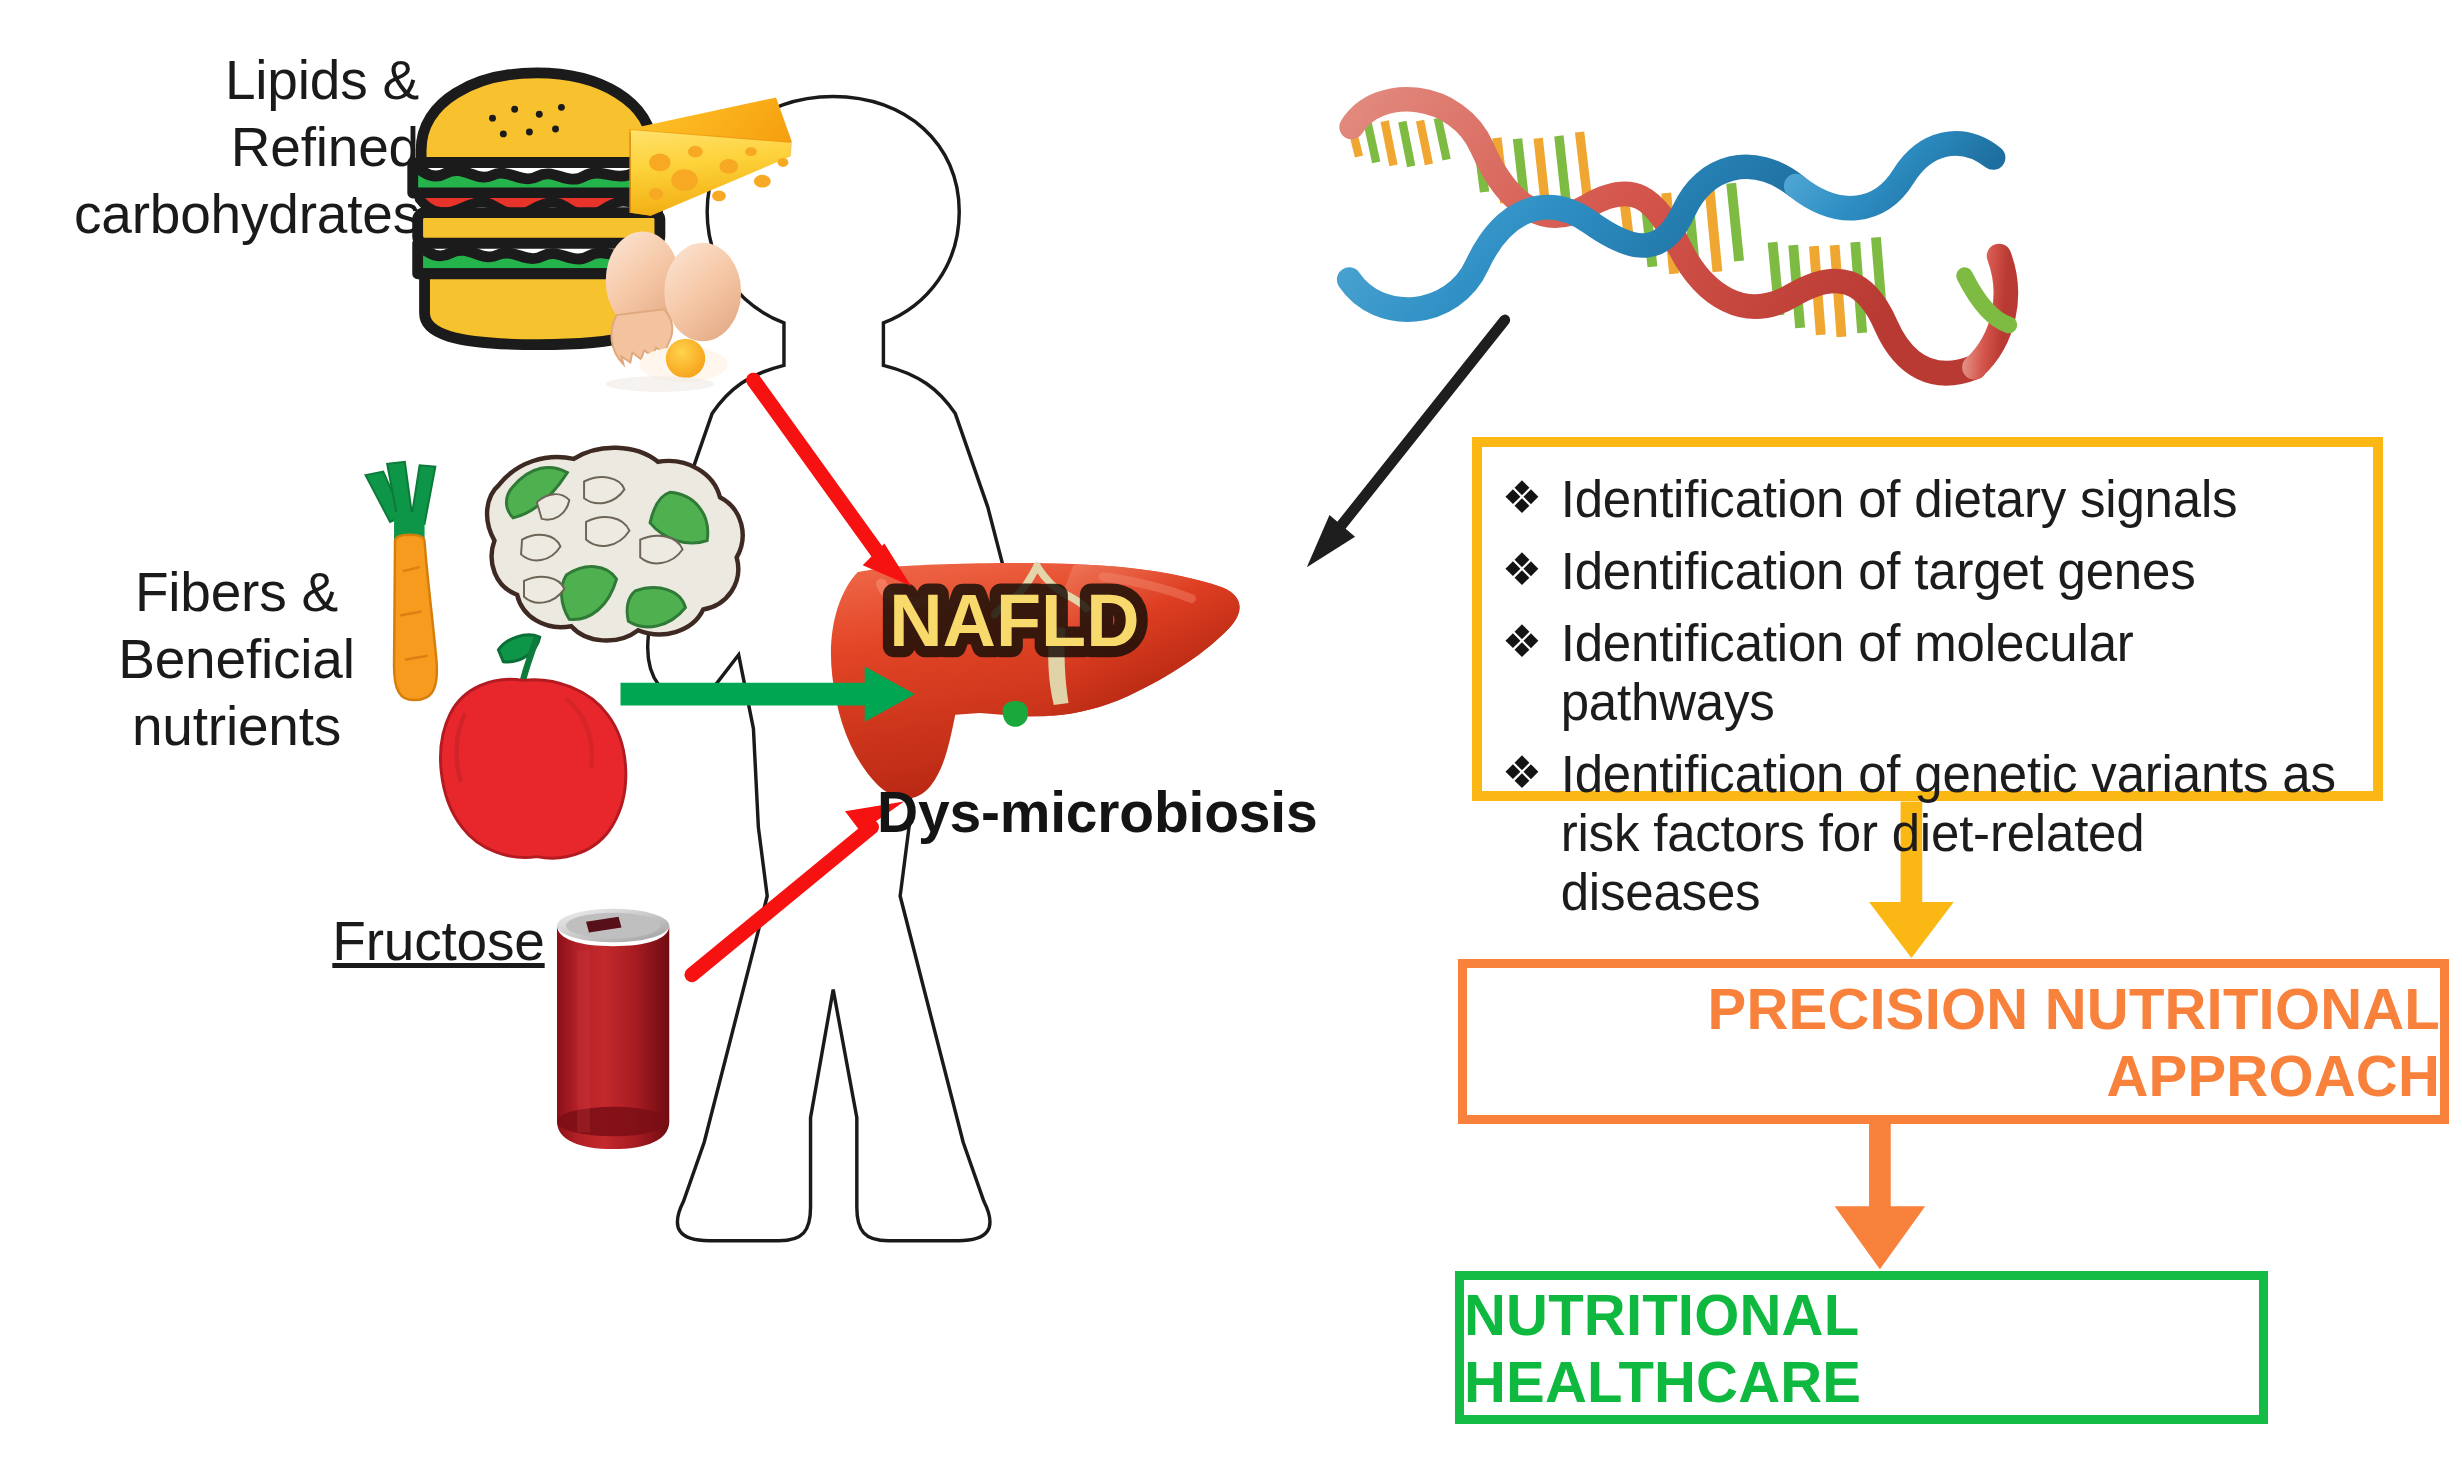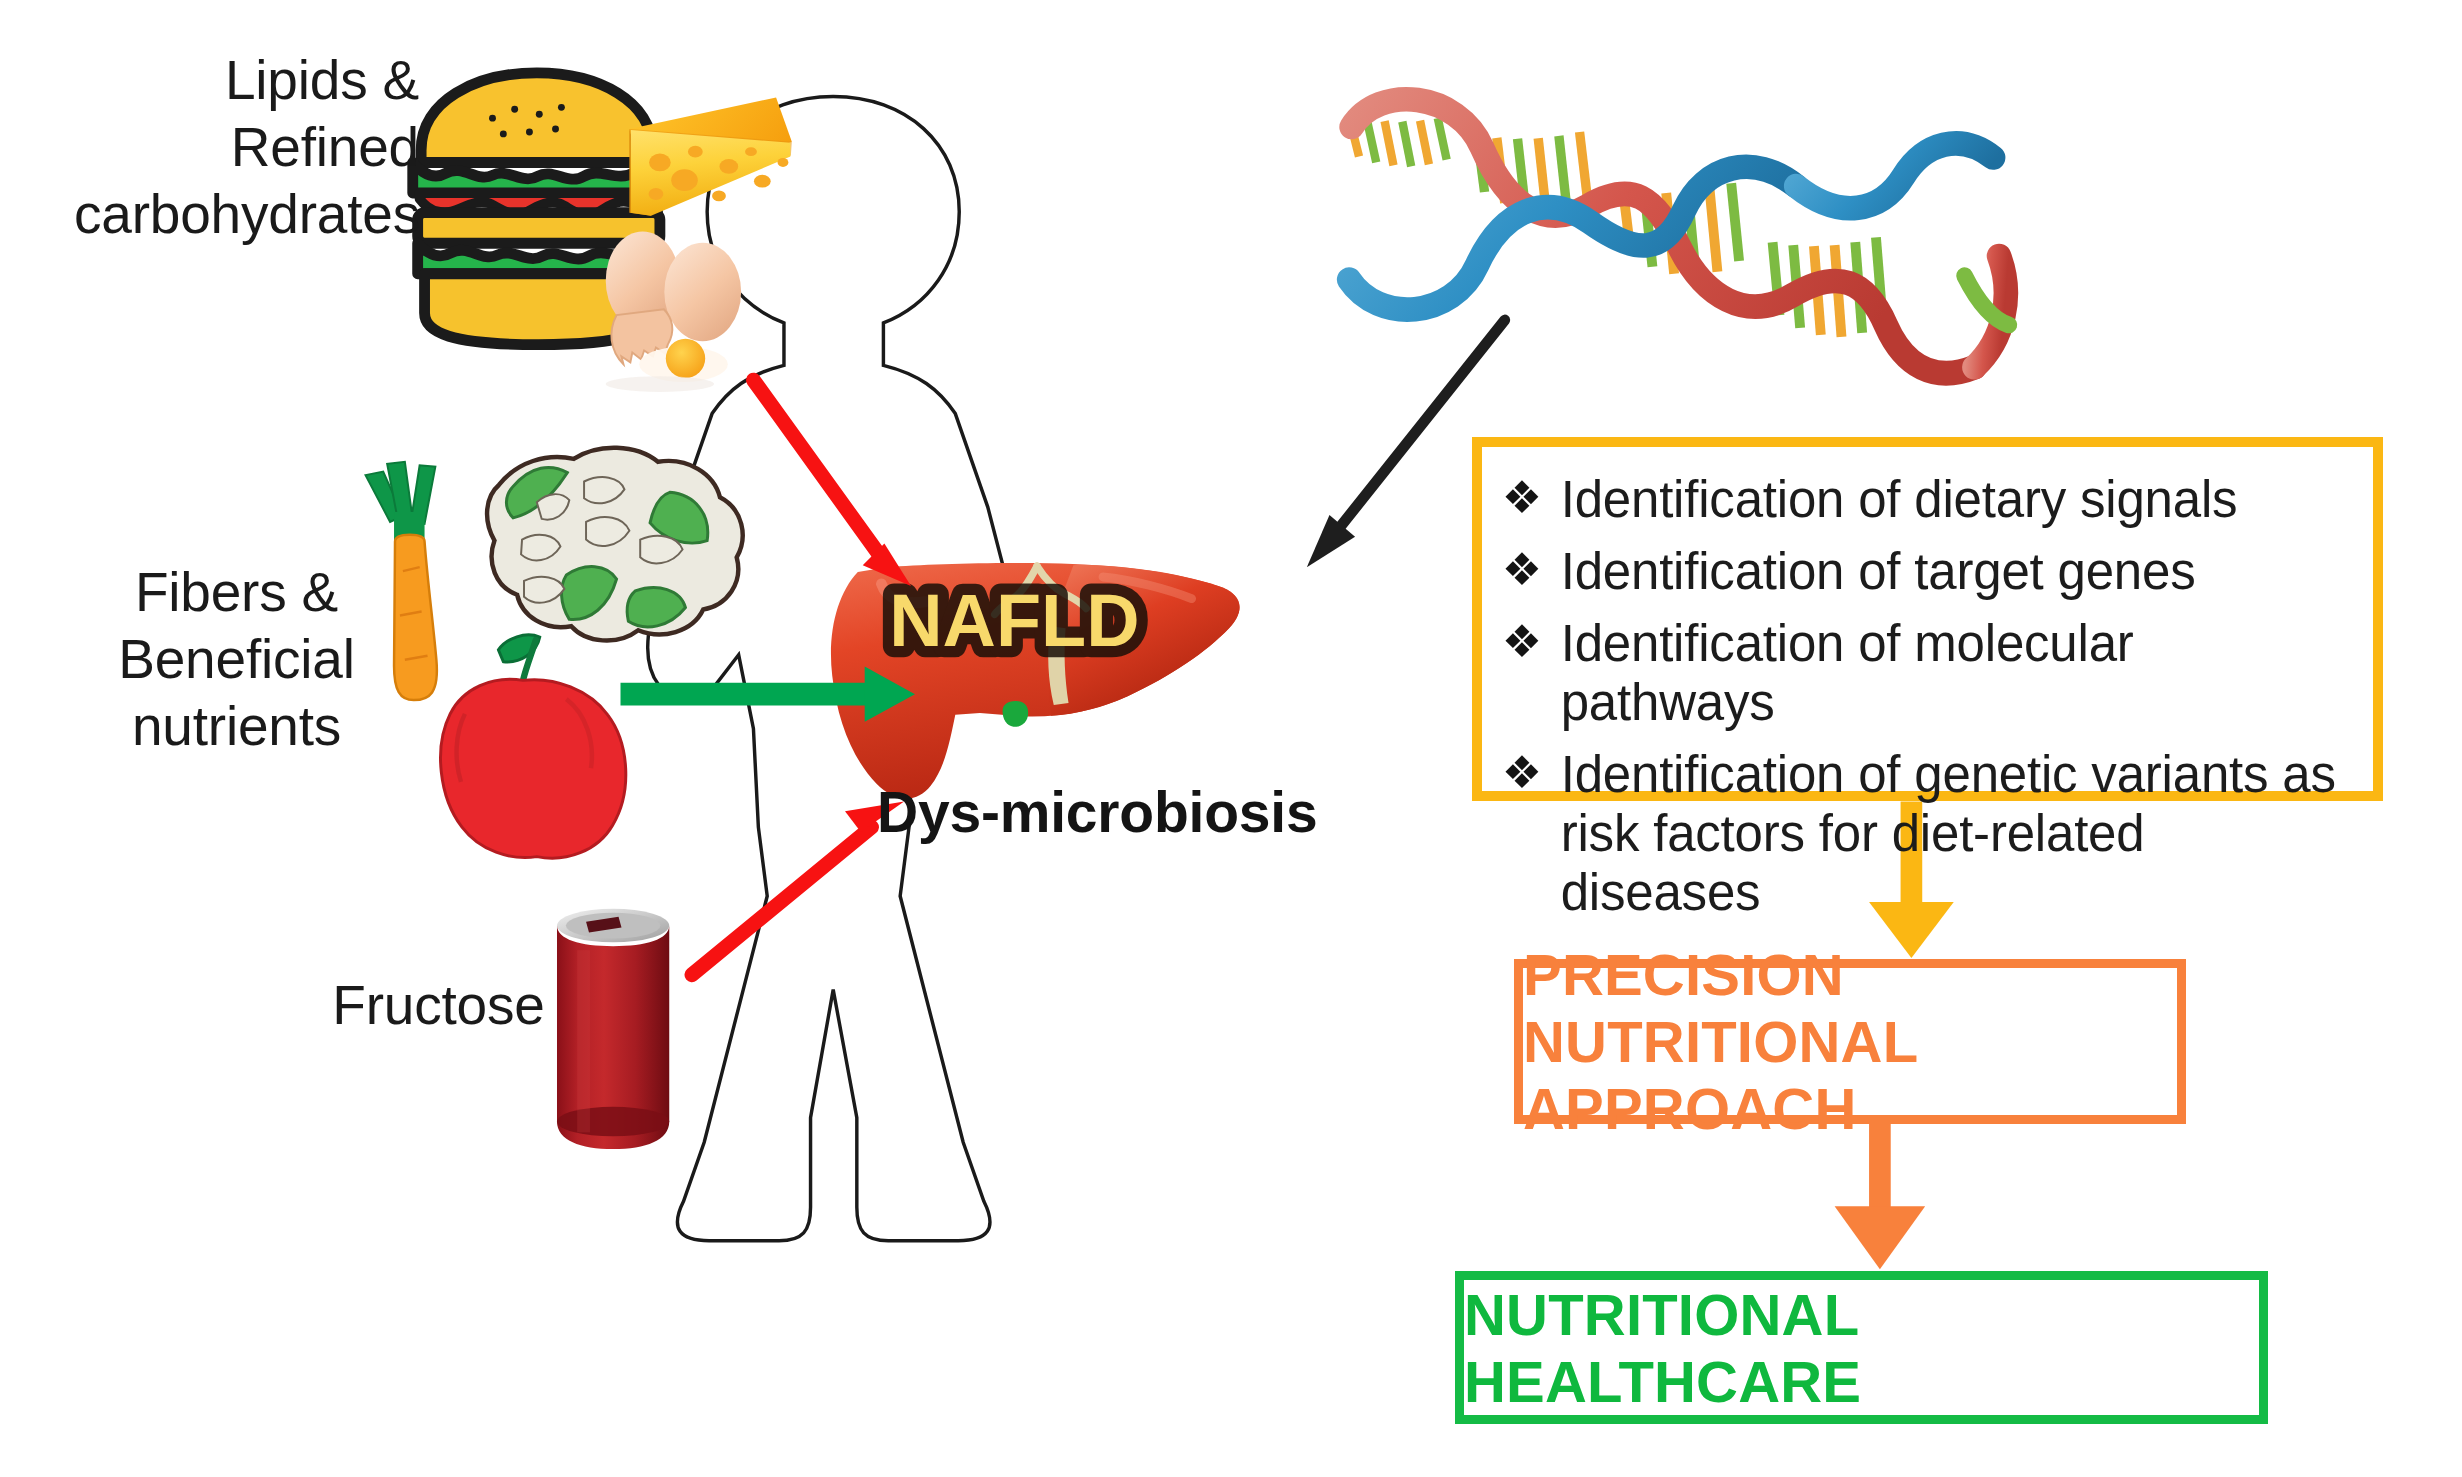--- a/index.html
+++ b/index.html
@@ -15,21 +15,21 @@
     color:#1a1a1a;
     font-family:"Liberation Sans", sans-serif;
     font-weight:400;
     text-align:center;
     line-height:1.22;
     white-space:pre-line;
     letter-spacing:-0.2px;
   }
   #lbl-lipids{left:74px;top:47px;width:345px;font-size:55px;text-align:right;}
   #lbl-fibers{left:79px;top:559px;width:315px;font-size:55px;}
-  #lbl-fructose{left:291px;top:972px;width:295px;font-size:55px;}
+  #lbl-fructose{left:291px;top:908px;width:295px;font-size:55px;text-decoration:underline;}
   #lbl-genetic{left:1551px;top:29.5px;width:492px;font-size:55px;}
   #lbl-dysmicro{left:877px;top:778px;width:443px;font-size:57px;font-weight:bold;color:#141414;text-align:left;}
 
   
   .flowbox{
     box-sizing:border-box;
     background:#ffffff;
     display:flex;align-items:center;justify-content:center;
   }
   #box-identification{
@@ -46,22 +46,23 @@
   }
   .bullet-row:last-child{margin-bottom:0;}
   .bullet-mark{
     flex:0 0 auto;width:59px;
     font-size:45px;line-height:1.25;color:#141414;
     text-align:left;
   }
   .bullet-text{flex:1 1 auto;}
 
   #box-precision{
-    left:1514px;top:959px;width:672px;height:165px;
+    left:1458px;top:959px;width:991px;height:165px;
     border:9.4px solid #F8813C;
+    text-align:right;
   }
   #box-precision .boxtxt{
     font-size:58px;font-weight:bold;color:#F8813C;letter-spacing:0.2px;
   }
   #box-personalized{
     left:1455px;top:1271px;width:813px;height:153px;
     border:9.4px solid #14BB45;
   }
   #box-personalized .boxtxt{
     font-size:58px;font-weight:bold;color:#0FB83E;letter-spacing:0.2px;

